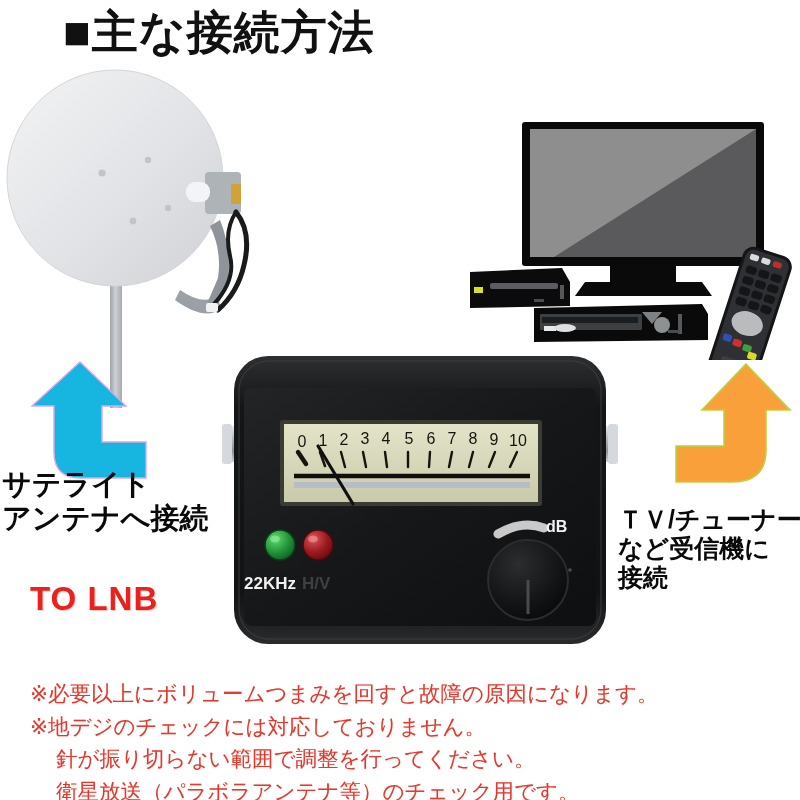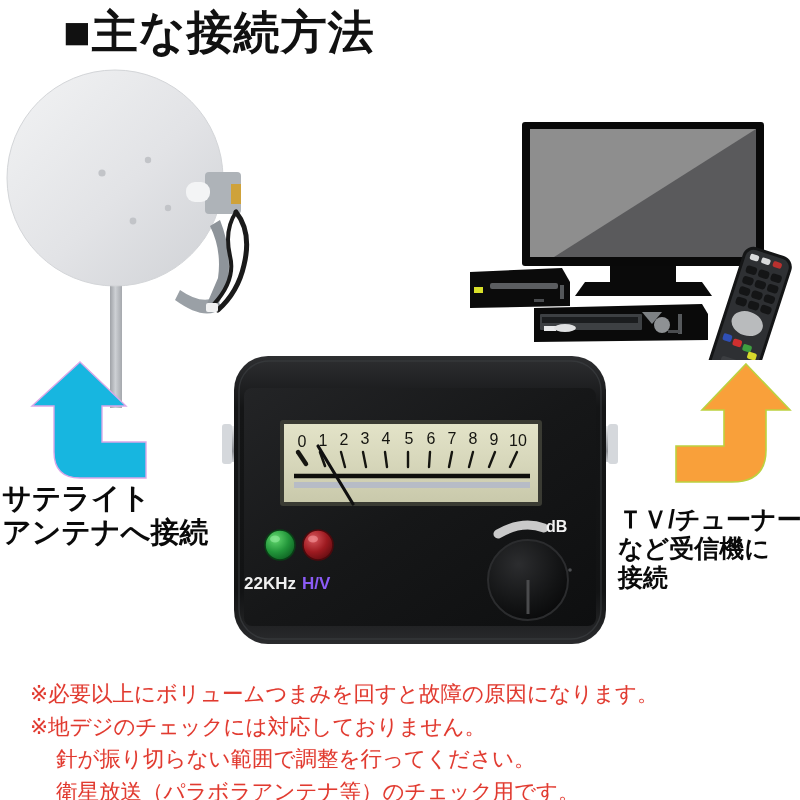--- a/index.html
+++ b/index.html
@@ -44,21 +44,21 @@
   #meter-device { position: absolute; left: 222px; top: 352px; width: 396px; height: 298px; }
 
   
   .side-label {
     position: absolute;
     font-weight: bold;
     color: #0a0a0a;
     line-height: 1.16;
     white-space: nowrap;
   }
-  #label-left  { left: 2px;  top: 482px; font-size: 29px; }
+  #label-left  { left: 2px;  top: 468px; font-size: 29px; }
   #label-right { left: 618px; top: 505px; font-size: 25px; }
 
   .to-label {
     position: absolute;
     font-weight: bold;
     font-size: 33px;
     color: #e8221d;
     letter-spacing: 1px;
     text-shadow: 1px 1px 0 rgba(255,190,190,0.85);
     white-space: nowrap;
@@ -321,27 +321,28 @@
 
       <path d="M276 182 Q300 168 322 176" stroke="#c9c9c9" stroke-width="9" fill="none" stroke-linecap="round"></path>
       <circle cx="306" cy="228" r="40" fill="url(#knobGrad)" stroke="#2b2c2e" stroke-width="2"></circle>
       <line x1="306" y1="228" x2="306" y2="262" stroke="#4a4b4d" stroke-width="3"></line>
       <circle cx="348" cy="218" r="1.8" fill="#4d4f52"></circle>
     </svg>
 
     <div style="position:absolute; left:324px; top:166px; font-size:16px; font-weight:bold; color:#f2f2f2;">dB</div>
 
     <div style="position:absolute; left:22px; top:222px; font-size:17px; font-weight:bold; color:#f0f0f0;">22KHz</div>
-    <div style="position:absolute; left:80px; top:222px; font-size:17px; font-weight:bold; color:#8b5cf6;">H/V</div>
+    <div style="position:absolute; left:80px; top:222px; font-size:17px; font-weight:bold; color:#404040;">H/V</div>
   </div>
 
   <div id="label-left" class="side-label">
     <div>サテライト</div>
     <div>アンテナへ接続</div>
   </div>
+  <div id="to-lnb" class="to-label">TO LNB</div>
 
   <div id="label-right" class="side-label">
     <div>ＴＶ/チューナー</div>
     <div>など受信機に</div>
     <div>接続</div>
   </div>
 
   <div id="notes">
     <span class="nl">※必要以上にボリュームつまみを回すと故障の原因になります。</span>
     <span class="nl">※地デジのチェックには対応しておりません。</span>

